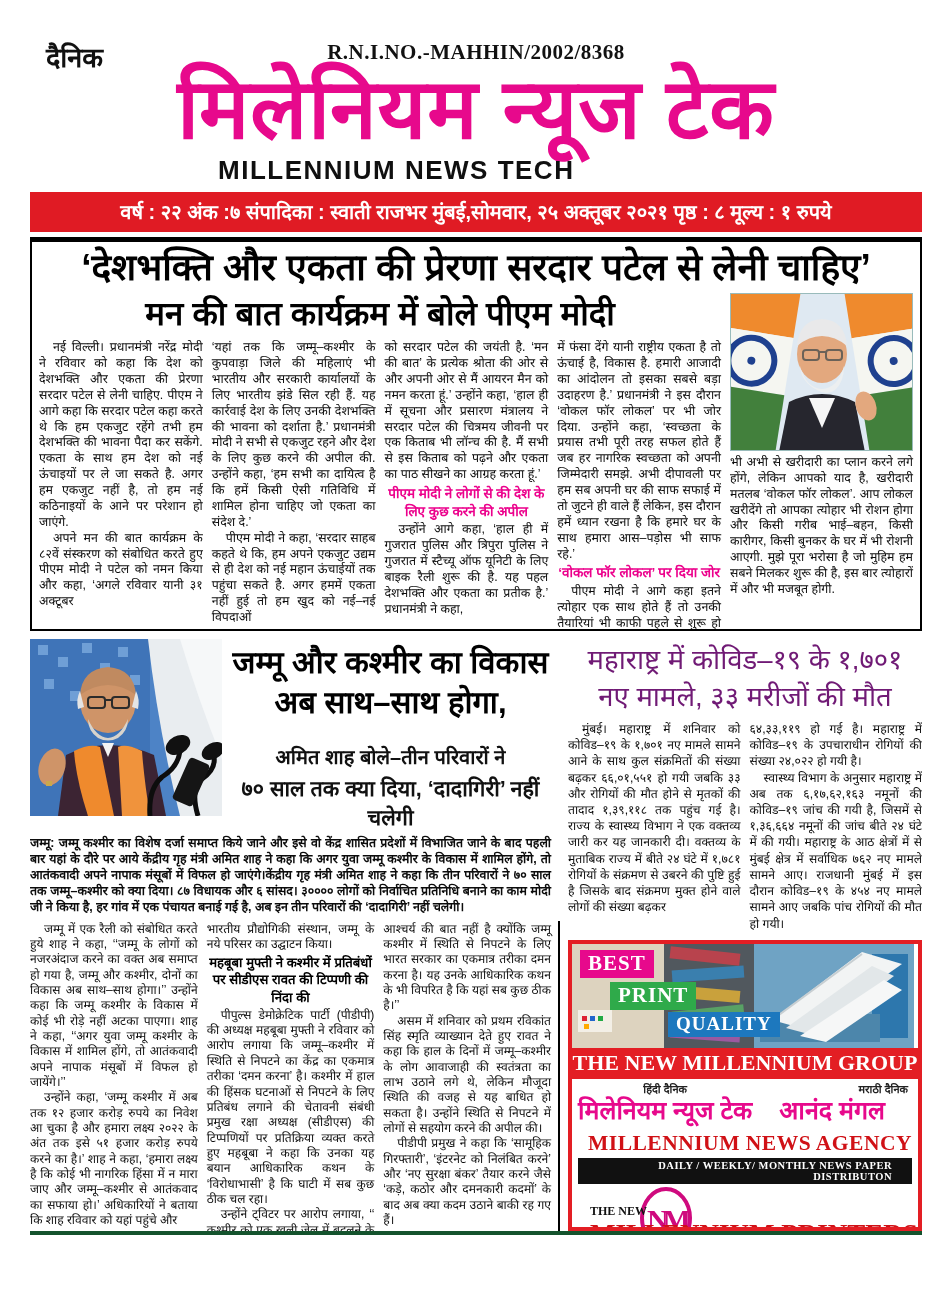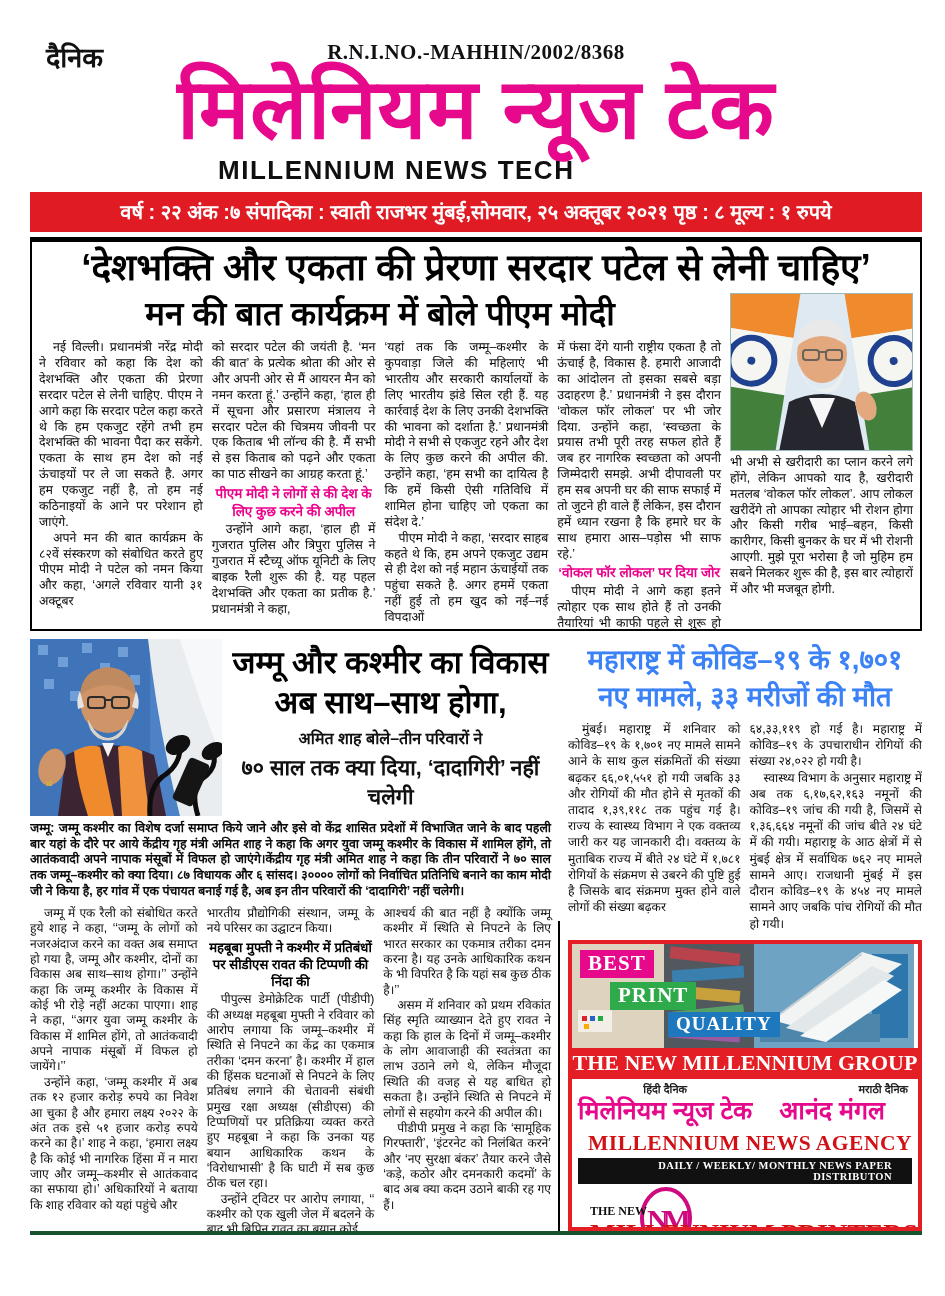--- a/index.html
+++ b/index.html
@@ -30,29 +30,29 @@
   .lead-right figure { width:183px; height:158px; border:1px solid #9bb; overflow:hidden; margin-bottom:4px; }
   .lead-right p { font-size:12.4px; line-height:1.28; text-align:justify; }
 
   
   .bottom-row { display:flex; margin-top:8px; height:596px; border-bottom:4px solid #14532d; overflow:hidden; }
   .jk { width:528px; flex:none; padding-right:7px; }
   .jk-top { display:flex; gap:8px; }
   .shah-photo { width:192px; height:177px; flex:none; overflow:hidden; }
   .jk-heads { flex:1; text-align:center; padding-top:4px; }
   .jk-h { font-size:31px; font-weight:900; line-height:1.3; color:#000; }
-  .jk-s1 { font-size:16px; font-weight:700; margin-top:4px; color:#111; }
+  .jk-s1 { font-size:20px; font-weight:700; margin-top:20px; color:#111; }
   .jk-s2 { font-size:21.5px; font-weight:600; margin-top:3px; color:#111; }
   .jk-lead { font-weight:bold; font-size:14.4px; line-height:1.38; text-align:justify; margin:5px 0 6px; color:#0a0a0a; }
   .cols-jk .col p { font-size:12.1px; line-height:1.27; }
 
   .vrule { width:2px; flex:none; background:#000; margin-top:282px; }
 
   .right-col { flex:1; min-width:0; padding-left:8px; display:flex; flex-direction:column; }
-  .covid-h { font-size:27.5px; font-weight:700; text-align:center; line-height:1.35; margin:2px 0 6px; color:#3b82f6; }
+  .covid-h { font-size:27.5px; font-weight:400; text-align:center; line-height:1.35; margin:2px 0 6px; color:#701a75; }
   .cols-covid .col p { font-size:12.2px; line-height:1.33; }
 
   
   .ad { margin-top:8px; border:4px solid #e31e24; background:#e31e24; width:100%; height:302px; overflow:hidden; }
   .ad-collage { position:relative; height:104px; background:#fff; overflow:hidden; }
   .badge { position:absolute; font-family:"Liberation Serif", serif; font-weight:bold; color:#fff; padding:1px 8px 2px; font-size:21px; letter-spacing:1px; }
   .badge.best { left:8px; top:6px; background:#e7098c; }
   .badge.print { left:38px; top:38px; background:#2faa4a; }
   .badge.quality { left:96px; top:68px; background:#1d78be; font-size:19px; }
   .ad-band { color:#fff; font-family:"Liberation Serif", serif; font-weight:bold; font-size:22px; text-align:center; padding:2px 0 3px; background:#e31e24; }
@@ -89,27 +89,27 @@
     <h2 class="lead-h">‘देशभक्ति और एकता की प्रेरणा सरदार पटेल से लेनी चाहिए’</h2>
     <div class="lead-row">
       <div class="lead-left">
         <h3 class="lead-sub">मन की बात कार्यक्रम में बोले पीएम मोदी</h3>
         <div class="cols cols-lead">
           <div class="col">
             <p class="indent">नई विल्ली। प्रधानमंत्री नरेंद्र मोदी ने रविवार को कहा कि देश को देशभक्ति और एकता की प्रेरणा सरदार पटेल से लेनी चाहिए. पीएम ने आगे कहा कि सरदार पटेल कहा करते थे कि हम एकजुट रहेंगे तभी हम देशभक्ति की भावना पैदा कर सकेंगे. एकता के साथ हम देश को नई ऊंचाइयों पर ले जा सकते है. अगर हम एकजुट नहीं है, तो हम नई कठिनाइयों के आने पर परेशान हो जाएंगे.</p>
             <p class="indent">अपने मन की बात कार्यक्रम के ८२वें संस्करण को संबोधित करते हुए पीएम मोदी ने पटेल को नमन किया और कहा, ‘अगले रविवार यानी ३१ अक्टूबर</p>
           </div>
           <div class="col">
+            <p>‘यहां तक कि जम्मू–कश्मीर के कुपवाड़ा जिले की महिलाएं भी भारतीय और सरकारी कार्यालयों के लिए भारतीय झंडे सिल रही हैं. यह कार्रवाई देश के लिए उनकी देशभक्ति की भावना को दर्शाता है.’ प्रधानमंत्री मोदी ने सभी से एकजुट रहने और देश के लिए कुछ करने की अपील की. उन्होंने कहा, ‘हम सभी का दायित्व है कि हमें किसी ऐसी गतिविधि में शामिल होना चाहिए जो एकता का संदेश दे.’</p>
+            <p class="indent">पीएम मोदी ने कहा, ‘सरदार साहब कहते थे कि, हम अपने एकजुट उद्यम से ही देश को नई महान ऊंचाईयों तक पहुंचा सकते है. अगर हममें एकता नहीं हुई तो हम खुद को नई–नई विपदाओं</p>
+          </div>
+          <div class="col">
             <p>को सरदार पटेल की जयंती है. ‘मन की बात’ के प्रत्येक श्रोता की ओर से और अपनी ओर से मैं आयरन मैन को नमन करता हूं.’ उन्होंने कहा, ‘हाल ही में सूचना और प्रसारण मंत्रालय ने सरदार पटेल की चित्रमय जीवनी पर एक किताब भी लॉन्च की है. मैं सभी से इस किताब को पढ़ने और एकता का पाठ सीखने का आग्रह करता हूं.’</p>
             <h4 class="pink-sub">पीएम मोदी ने लोगों से की देश के लिए कुछ करने की अपील</h4>
             <p class="indent">उन्होंने आगे कहा, ‘हाल ही में गुजरात पुलिस और त्रिपुरा पुलिस ने गुजरात में स्टैच्यू ऑफ यूनिटी के लिए बाइक रैली शुरू की है. यह पहल देशभक्ति और एकता का प्रतीक है.’ प्रधानमंत्री ने कहा,</p>
-          </div>
-          <div class="col">
-            <p>‘यहां तक कि जम्मू–कश्मीर के कुपवाड़ा जिले की महिलाएं भी भारतीय और सरकारी कार्यालयों के लिए भारतीय झंडे सिल रही हैं. यह कार्रवाई देश के लिए उनकी देशभक्ति की भावना को दर्शाता है.’ प्रधानमंत्री मोदी ने सभी से एकजुट रहने और देश के लिए कुछ करने की अपील की. उन्होंने कहा, ‘हम सभी का दायित्व है कि हमें किसी ऐसी गतिविधि में शामिल होना चाहिए जो एकता का संदेश दे.’</p>
-            <p class="indent">पीएम मोदी ने कहा, ‘सरदार साहब कहते थे कि, हम अपने एकजुट उद्यम से ही देश को नई महान ऊंचाईयों तक पहुंचा सकते है. अगर हममें एकता नहीं हुई तो हम खुद को नई–नई विपदाओं</p>
           </div>
           <div class="col">
             <p>में फंसा देंगे यानी राष्ट्रीय एकता है तो ऊंचाई है, विकास है. हमारी आजादी का आंदोलन तो इसका सबसे बड़ा उदाहरण है.’ प्रधानमंत्री ने इस दौरान ‘वोकल फॉर लोकल’ पर भी जोर दिया. उन्होंने कहा, ‘स्वच्छता के प्रयास तभी पूरी तरह सफल होते हैं जब हर नागरिक स्वच्छता को अपनी जिम्मेदारी समझे. अभी दीपावली पर हम सब अपनी घर की साफ सफाई में तो जुटने ही वाले हैं लेकिन, इस दौरान हमें ध्यान रखना है कि हमारे घर के साथ हमारा आस–पड़ोस भी साफ रहे.’</p>
             <h4 class="pink-sub">‘वोकल फॉर लोकल’ पर दिया जोर</h4>
             <p class="indent">पीएम मोदी ने आगे कहा इतने त्योहार एक साथ होते हैं तो उनकी तैयारियां भी काफी पहले से शुरू हो जाती हैं. आप सब</p>
           </div>
         </div>
       </div>
       <div class="lead-right">
         <figure>

